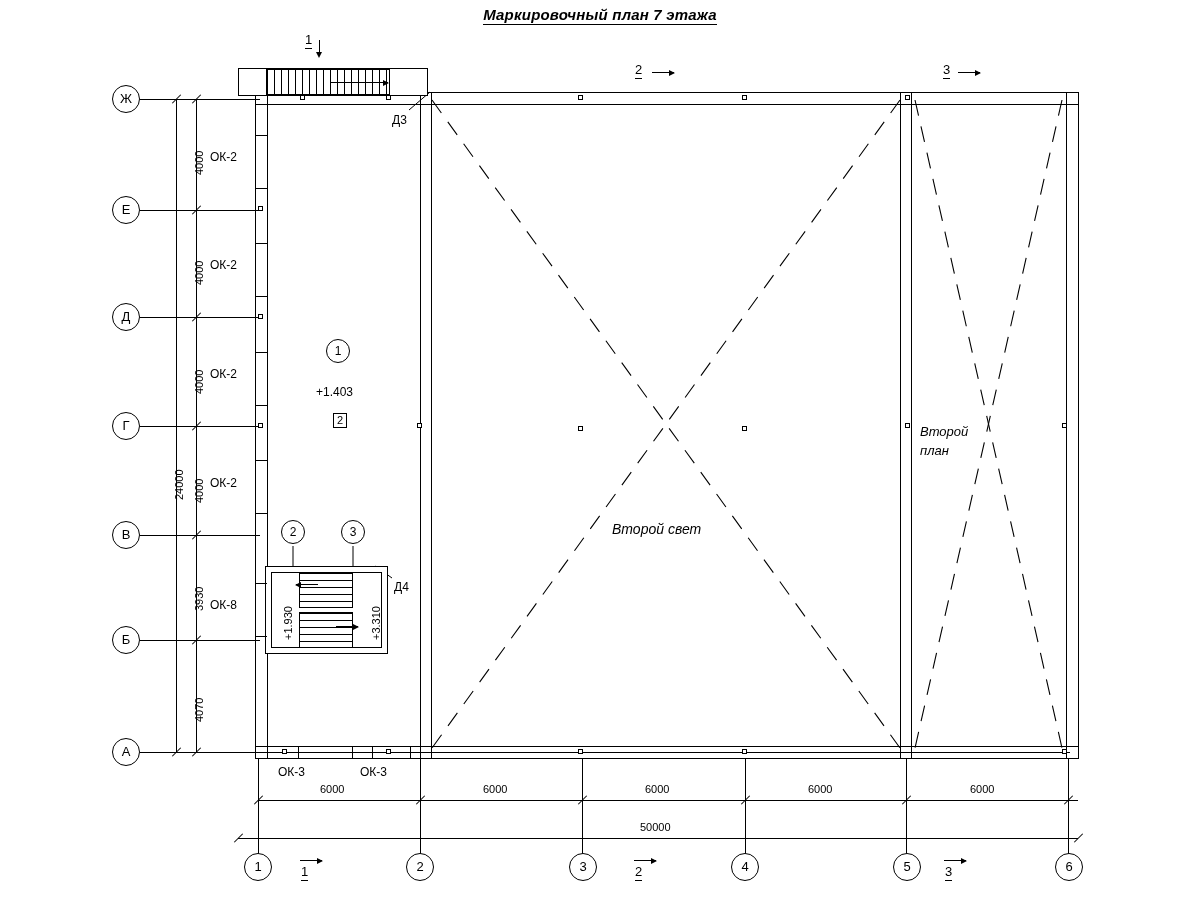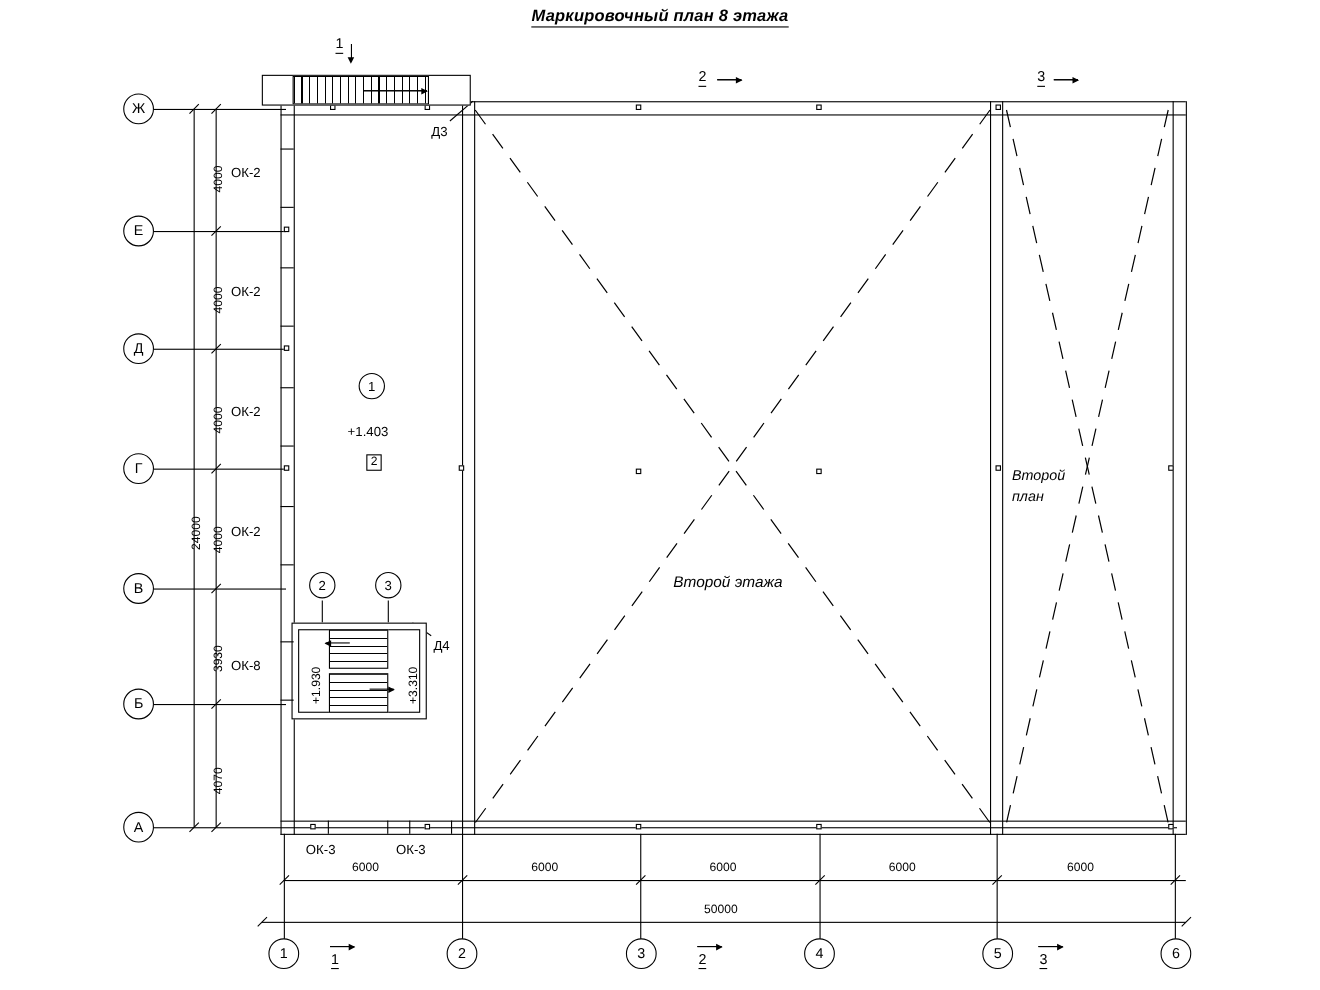--- a/index.html
+++ b/index.html
@@ -187,21 +187,21 @@
     height: 900px;
     pointer-events: none;
   }
 </style>
 </head>
 <body>
 
 <div id="sheet">
 
   <div id="title">
-    <span>Маркировочный план 8 этажа</span>
+    <span>Маркировочный план 7 этажа</span>
   </div>
 
   <svg class="overlay" xmlns="http://www.w3.org/2000/svg">
 
     <line x1="432" y1="100" x2="900" y2="748" stroke="#000" stroke-width="1.1" stroke-dasharray="16,11"></line>
     <line x1="900" y1="100" x2="432" y2="748" stroke="#000" stroke-width="1.1" stroke-dasharray="16,11"></line>
 
     <line x1="915" y1="100" x2="1062" y2="748" stroke="#000" stroke-width="1.1" stroke-dasharray="16,11"></line>
     <line x1="1062" y1="100" x2="915" y2="748" stroke="#000" stroke-width="1.1" stroke-dasharray="16,11"></line>
 
@@ -335,21 +335,21 @@
   <div class="hline" style="left:255px; top:636px; width:12px;"></div>
 
   <div class="lbl" style="left:278px; top:765px;"><span>ОК-3</span></div>
   <div class="lbl" style="left:360px; top:765px;"><span>ОК-3</span></div>
   <div class="vline" style="left:298px; top:746px; height:12px;"></div>
   <div class="vline" style="left:352px; top:746px; height:12px;"></div>
   <div class="vline" style="left:372px; top:746px; height:12px;"></div>
   <div class="vline" style="left:410px; top:746px; height:12px;"></div>
 
   <div class="lbl italic" style="left:612px; top:521px; font-size:14px;">
-    <span>Второй этажа</span>
+    <span>Второй свет</span>
   </div>
   <div class="lbl italic" style="left:920px; top:424px; font-size:13px;">
     <span>Второй</span>
   </div>
   <div class="lbl italic" style="left:920px; top:443px; font-size:13px;">
     <span>план</span>
   </div>
 
   <div class="cutlabel" style="left:305px; top:32px;"><u>1</u></div>
   <div class="vline" style="left:319px; top:40px; height:16px;"></div>

